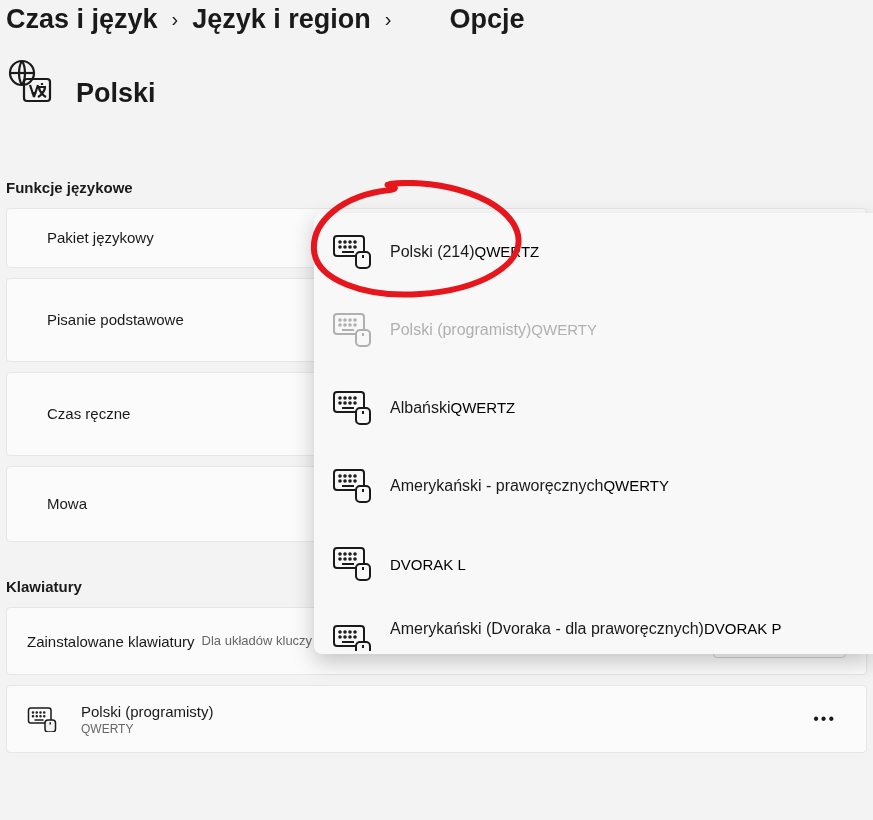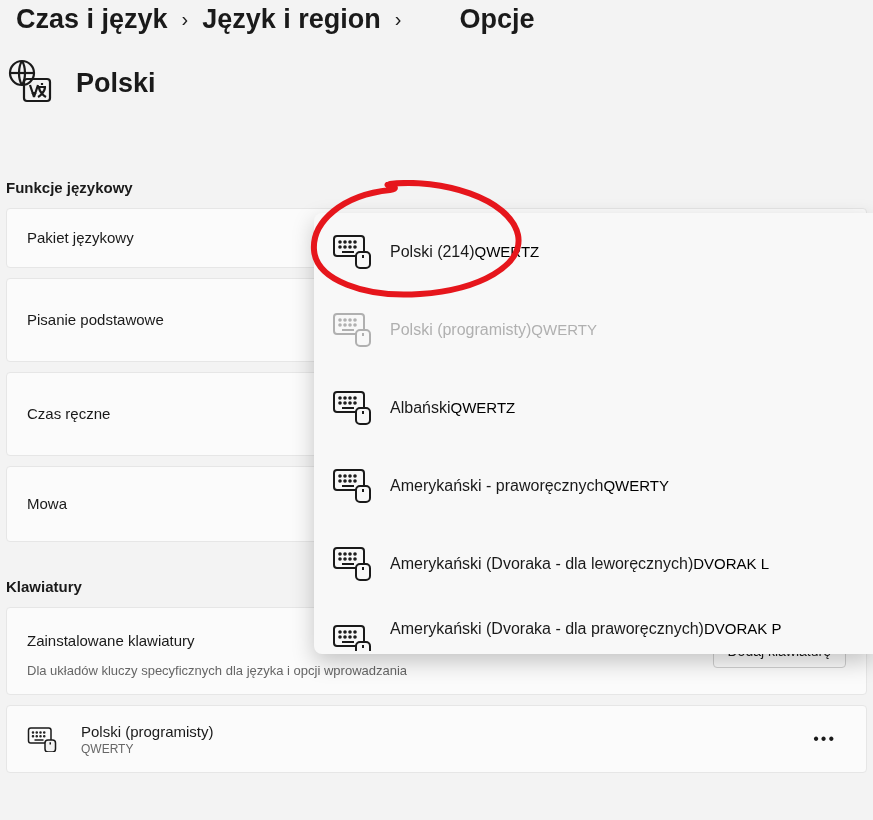--- a/index.html
+++ b/index.html
@@ -12,39 +12,39 @@
       background: #f3f3f3;
       width: 873px;
       height: 820px;
       overflow: hidden;
       position: relative;
     }
     .breadcrumb {
       display: flex;
       align-items: center;
       gap: 14px;
-      padding: 4px 16px 0;
+      padding: 4px 6px 0;
     }
     .breadcrumb-item {
       font-size: 27px;
       font-weight: 600;
       color: #1a1a1a;
       cursor: pointer;
     }
     .breadcrumb-sep {
       font-size: 20px;
       color: #1a1a1a;
     }
     .breadcrumb-current {
       font-weight: 700;
       margin-left: 44px;
     }
     .language-header {
       display: flex;
-      align-items: center;
+      align-items: flex-end;
       gap: 22px;
       padding: 22px 6px 10px;
     }
     .lang-icon svg {
       width: 48px;
       height: 48px;
     }
     .language-name {
       font-size: 27px;
       font-weight: 600;
@@ -62,32 +62,31 @@
     .card {
       background: #fbfbfb;
       border: 1px solid #e6e6e6;
       border-radius: 4px;
       margin: 0 6px 10px;
       padding: 20px 20px;
     }
     .card-label {
       font-size: 15px;
       color: #1a1a1a;
+      margin-left: 20px;
     }
     .card-keyboards {
       display: flex;
       align-items: center;
       justify-content: space-between;
       padding: 16px 20px;
     }
     .card-keyboards .left {
       display: flex;
-      flex-direction: column;
-      gap: 14px;
-      margin-top: 8px;
+      gap: 7px;
     }
     .card-keyboards .title {
       font-size: 15px;
       color: #1a1a1a;
     }
     .card-keyboards .sub {
       font-size: 13px;
       color: #666;
     }
     .btn {
@@ -216,21 +215,21 @@
       <path d="M16 4 C12 10 12 22 16 28"></path>
       <path d="M16 4 C20 10 20 22 16 28"></path>
       <rect x="18" y="22" width="26" height="22" rx="3"></rect>
       <path d="M24 28 L28 40 M32 28 L28 40 M25.5 36 L30.5 36"></path>
       <path d="M36 26 L36 28 M32 30 L40 30 M33 30 C33 36 40 40 40 40 M39 30 C39 36 32 40 32 40"></path>
     </svg>
   </span>
   <span class="language-name">Polski</span>
 </div>
 
-<div class="section-title">Funkcje językowy</div>
+<div class="section-title">Funkcje językowe</div>
 
 <div class="card">
   <span class="card-label">Pakiet językowy</span>
 </div>
 
 <div class="card" style="padding:32px 20px">
   <span class="card-label">Pisanie podstawowe</span>
 </div>
 
 <div class="card" style="padding:32px 20px">
@@ -377,21 +376,20 @@
         <circle cx="8" cy="17" r="0.8" fill="#1a1a1a"></circle>
           <circle cx="13" cy="17" r="0.8" fill="#1a1a1a"></circle>
           <circle cx="18" cy="17" r="0.8" fill="#1a1a1a"></circle>
           <circle cx="23" cy="17" r="0.8" fill="#1a1a1a"></circle>
         <path d="M10 22 L22 22"></path>
         <rect x="24" y="22" width="14" height="16" rx="4" fill="#f8f8f8"></rect>
         <path d="M31 25 L31 28"></path>
       </svg>
     </span>
     <div class="dd-text">
-      <span class="dd-title">Amerykański (Dvoraka - dla leworęcznych)</span>
       <span class="dd-sub">DVORAK L</span>
     </div>
   </div>
   <div class="dropdown-item partial">
     <span class="kb-icon">
       <svg viewBox="0 0 40 40" fill="none" stroke="#1a1a1a" stroke-width="2">
         <rect x="2" y="6" width="30" height="20" rx="3"></rect>
         <circle cx="8" cy="12" r="0.8" fill="#1a1a1a"></circle>
           <circle cx="13" cy="12" r="0.8" fill="#1a1a1a"></circle>
           <circle cx="18" cy="12" r="0.8" fill="#1a1a1a"></circle>

